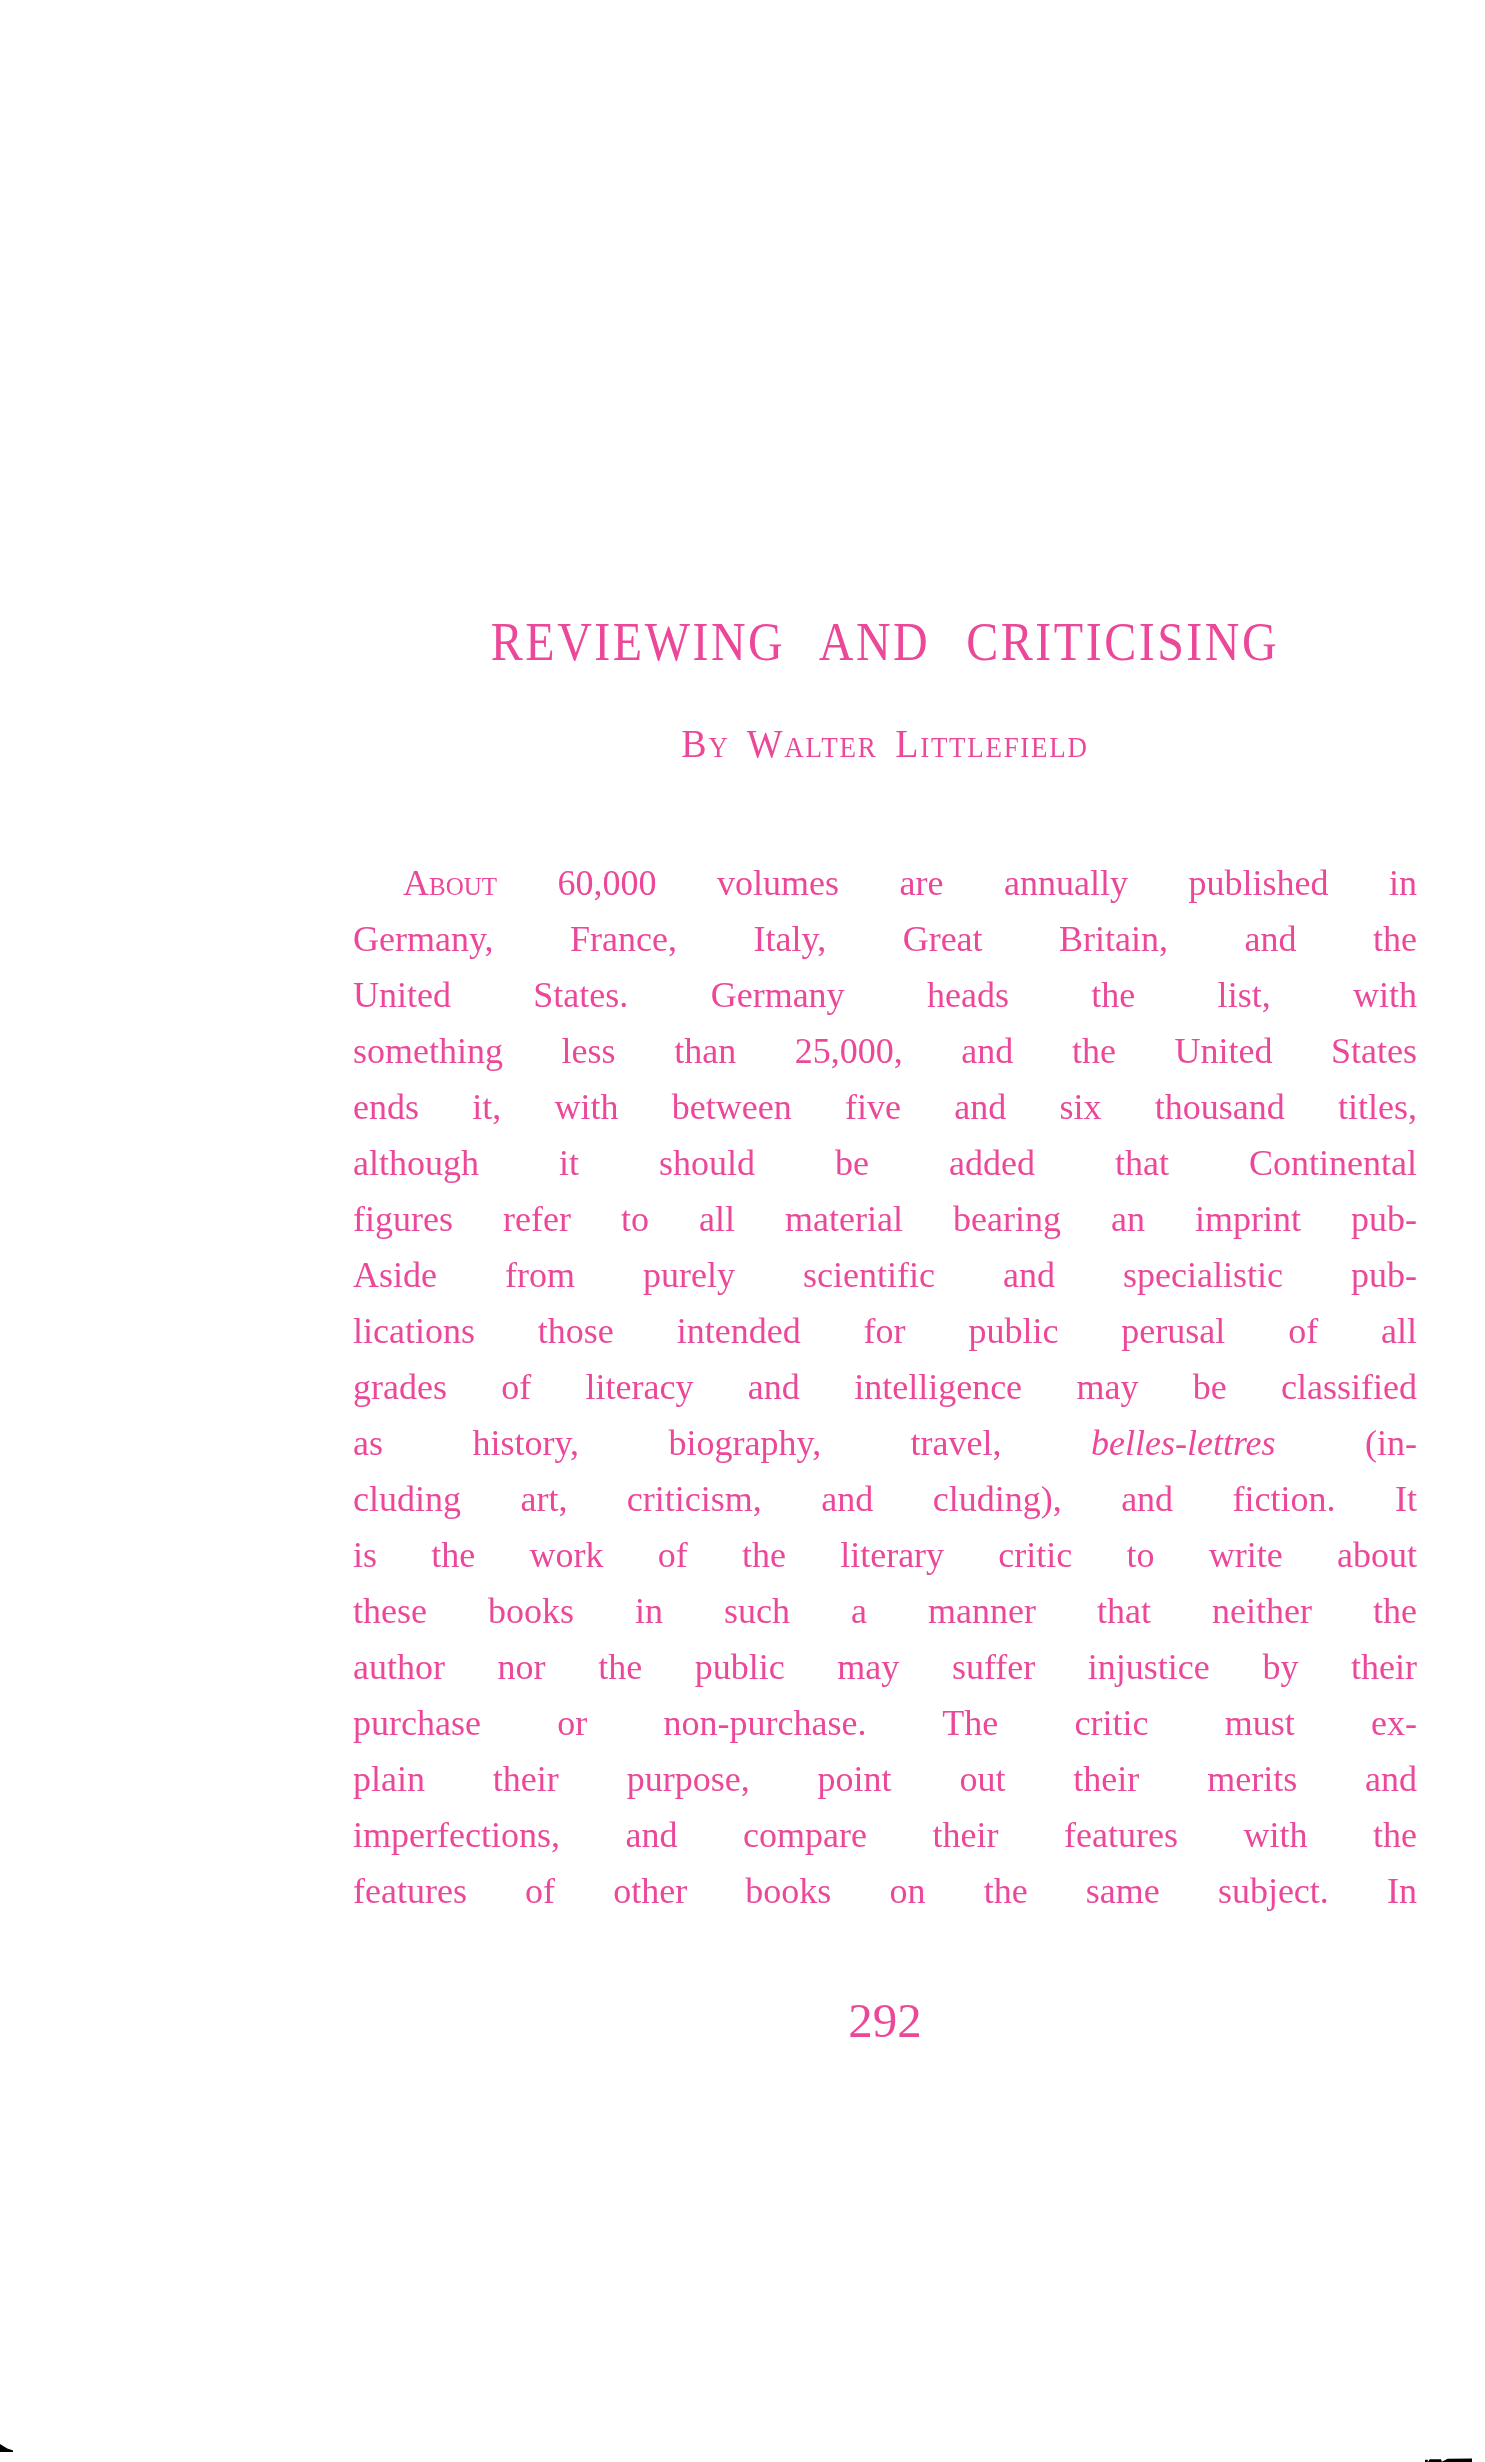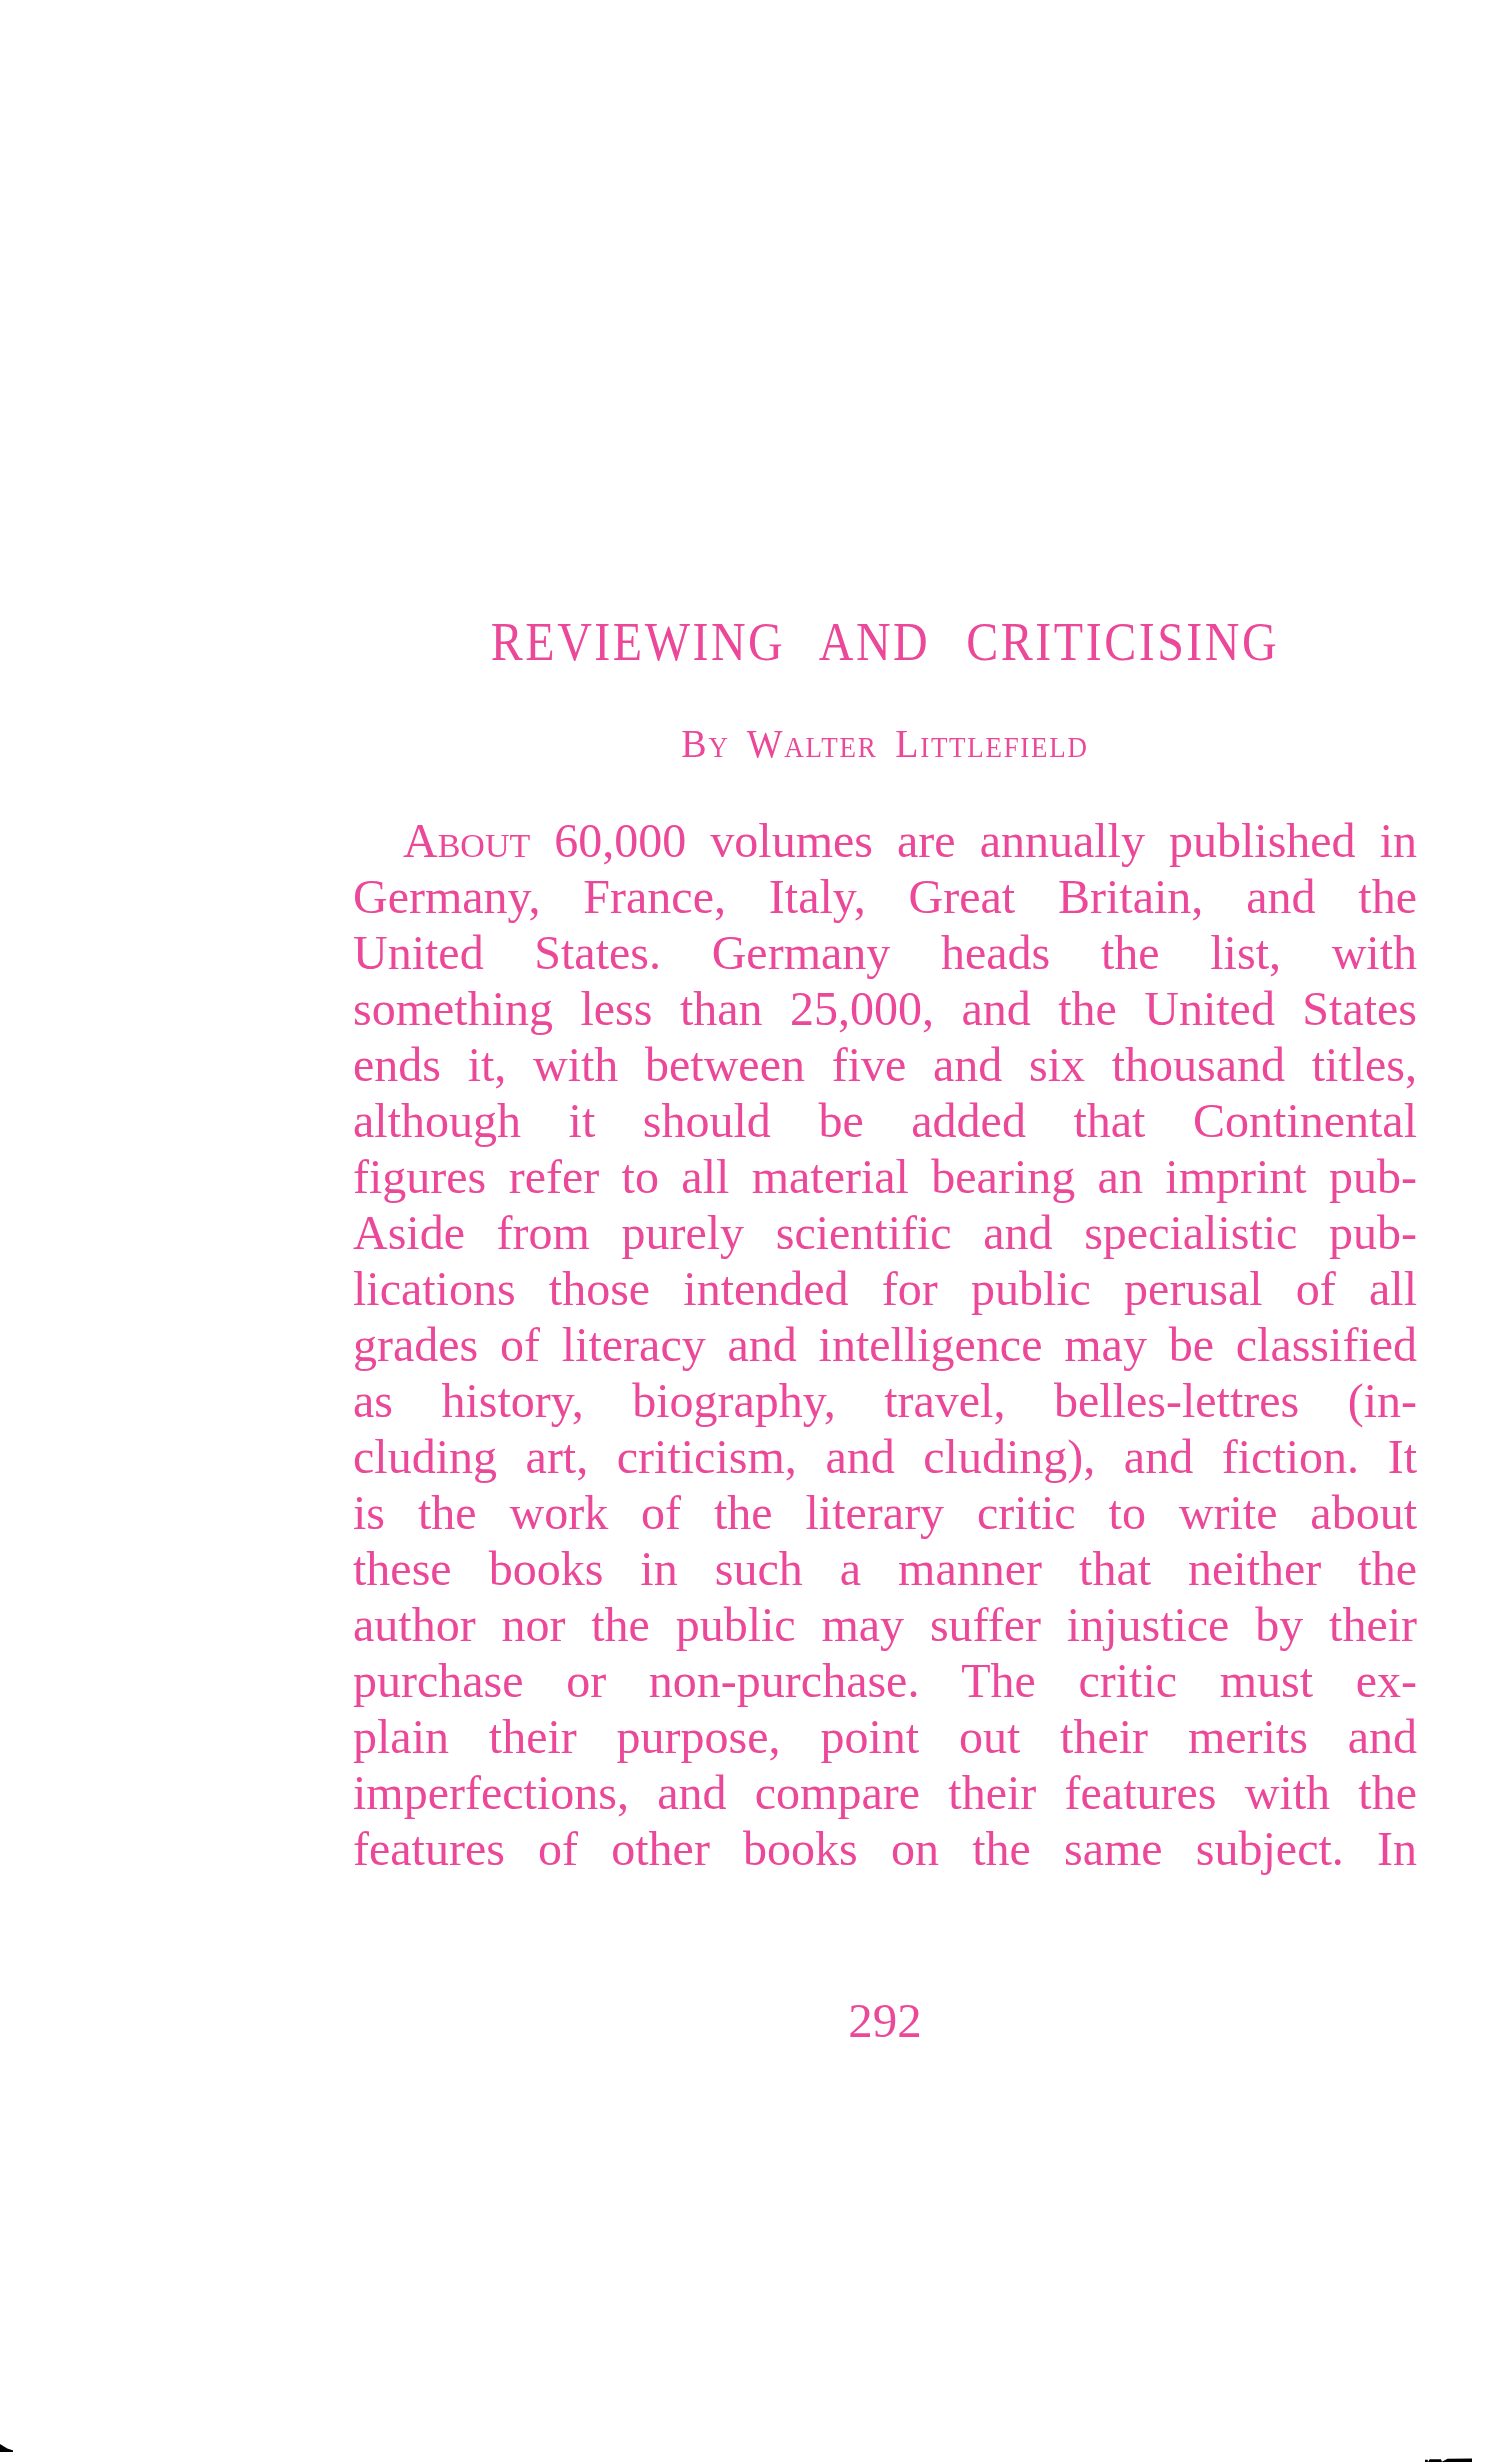--- a/index.html
+++ b/index.html
@@ -42,37 +42,37 @@
     font-size: 38px;
     line-height: 1;
     letter-spacing: 1.7px;
     word-spacing: 6.7px;
     transform: scaleY(1.08);
     transform-origin: top center;
     white-space: nowrap;
   }
   .body-text {
     position: absolute;
-    top: 813px;
+    top: 855px;
     left: 353px;
     width: 1064px;
-    font-size: 48px;
+    font-size: 36px;
     line-height: 56px;
   }
   .jline {
     text-align: justify;
     text-align-last: justify;
     height: 56px;
     overflow: visible;
   }
   .jline:first-child {
     text-indent: 50px;
   }
   .sc { font-variant: small-caps; }
-  .it { }
+  .it { font-style: italic; }
   .page-number {
     position: absolute;
     top: 1996px;
     left: 353px;
     width: 1064px;
     text-align: center;
     font-size: 49px;
     line-height: 1;
   }
   .artifact { position: absolute; background: #000000; }

